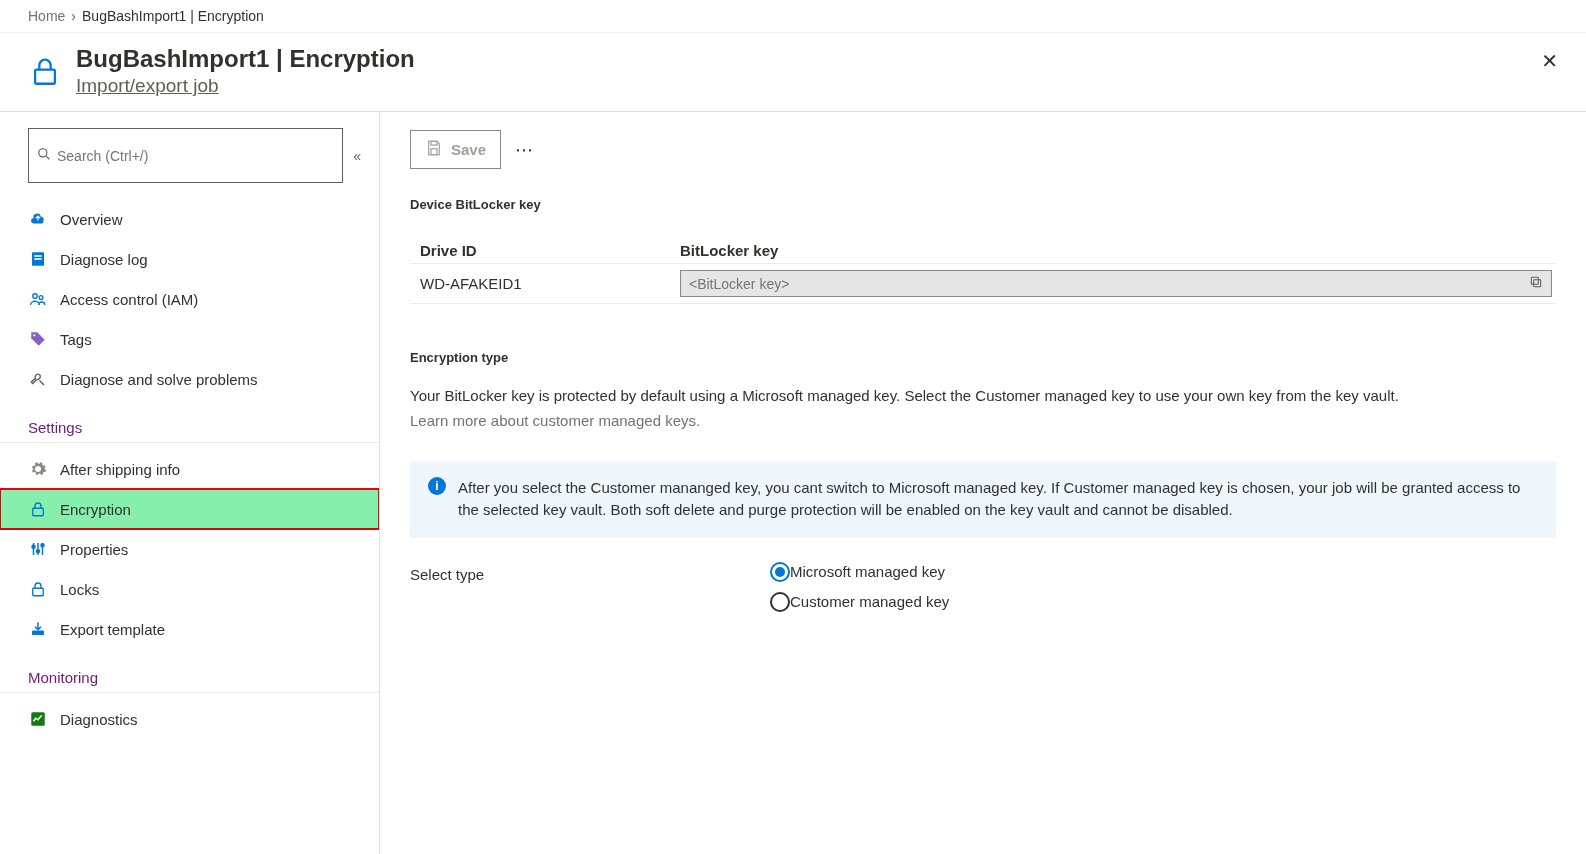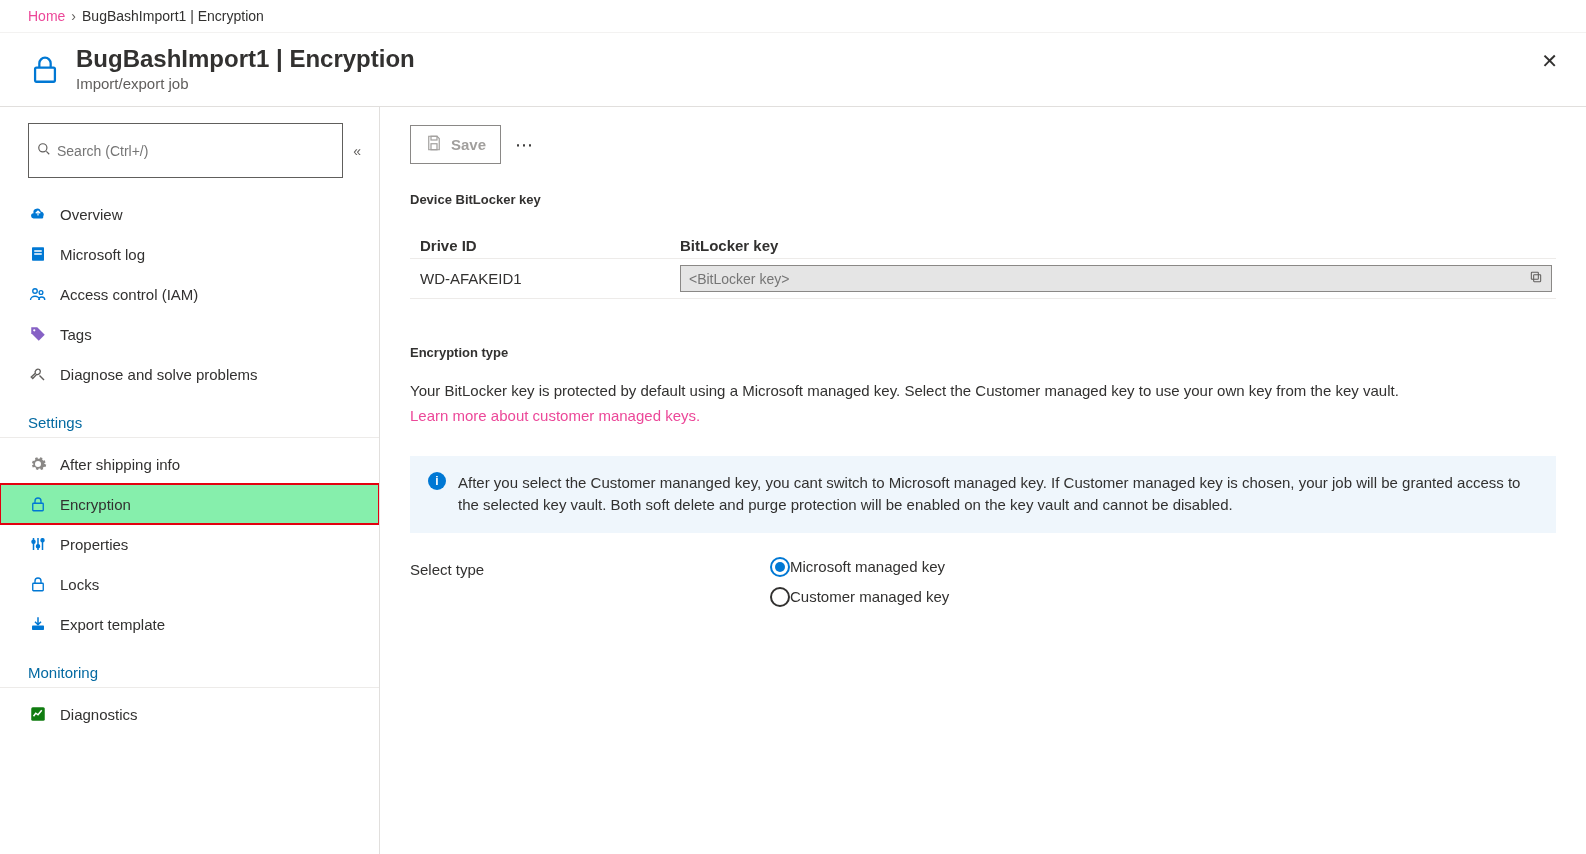--- a/index.html
+++ b/index.html
@@ -4,21 +4,21 @@
 <style>
   * { box-sizing: border-box; margin: 0; padding: 0; }
   html, body { height: 100%; }
   body {
     font-family: "Segoe UI", -apple-system, sans-serif;
     font-size: 14px;
     color: #323130;
     background: #fff;
     overflow: hidden;
   }
-  a { color: #ec4899; text-decoration: none; cursor: pointer; }
+  a { color: #737373; text-decoration: none; cursor: pointer; }
 
   
   .breadcrumb {
     padding: 8px 28px;
     font-size: 14px;
     border-bottom: 1px solid #f3f2f1;
     display: flex;
     align-items: center;
     gap: 6px;
     color: #605e5c;
@@ -37,21 +37,21 @@
   .page-header .hdr-icon {
     width: 34px; height: 34px;
     margin-right: 14px;
     display:flex;align-items:center;justify-content:center;
   }
   .page-header .hdr-icon svg { width: 34px; height: 34px; }
   .page-header h1 {
     font-size: 24px; font-weight: 600;
   }
   .page-header .subtitle {
-    font-size: 15px; color: #605e5c; margin-top: 2px;
+    font-size: 19px; color: #605e5c; margin-top: 2px; text-decoration: underline;
   }
   .page-header .close {
     position: absolute; right: 28px; top: 16px;
     font-size: 20px; cursor: pointer; color: #323130;
   }
 
   
   .workspace {
     display: flex;
     height: calc(100% - 100px);
@@ -74,21 +74,21 @@
     border: 1px solid #605e5c;
     padding: 18px 8px;
   }
   .sidebar-search input {
     border:none; outline:none; flex:1; font-size:14px; background:transparent;
   }
   .sidebar-search .search-ico { margin-right:6px; color:#605e5c; }
   .collapse-toggle { cursor:pointer; color:#605e5c; font-size:14px; }
 
   .nav-group-title {
-    font-size: 15px; font-weight:400; color:#0369a1;
+    font-size: 15px; font-weight:400; color:#701a75;
     padding: 10px 28px 6px 28px;
     border-bottom: 1px solid #edebe9;
     margin: 10px 0 6px 0;
   }
   .nav-item {
     display:flex; align-items:center; gap:12px;
     padding: 10px 28px;
     font-size: 15px; color:#323130;
     cursor:pointer;
   }
@@ -222,21 +222,21 @@
       <span>Overview</span>
     </div>
     <div class="nav-item">
       <span class="ico">
           <svg viewBox="0 0 24 24" fill="#0078d4">
             <rect x="4" y="3" width="16" height="18" rx="1"></rect>
             <rect x="7" y="7" width="10" height="2" fill="#fff"></rect>
             <rect x="7" y="11" width="10" height="2" fill="#fff"></rect>
           </svg>
         </span>
-      <span>Microsoft log</span>
+      <span>Diagnose log</span>
     </div>
     <div class="nav-item">
       <span class="ico">
           <svg viewBox="0 0 24 24" fill="none" stroke="#0078d4" stroke-width="1.8">
             <circle cx="8" cy="8" r="3"></circle>
             <circle cx="16" cy="10" r="2.5"></circle>
             <path d="M2 20c0-3 3-5 6-5s6 2 6 5M13 20c0-2.5 2-4 4-4s4 1.5 4 4"></path>
           </svg>
         </span>
       <span>Access control (IAM)</span>

